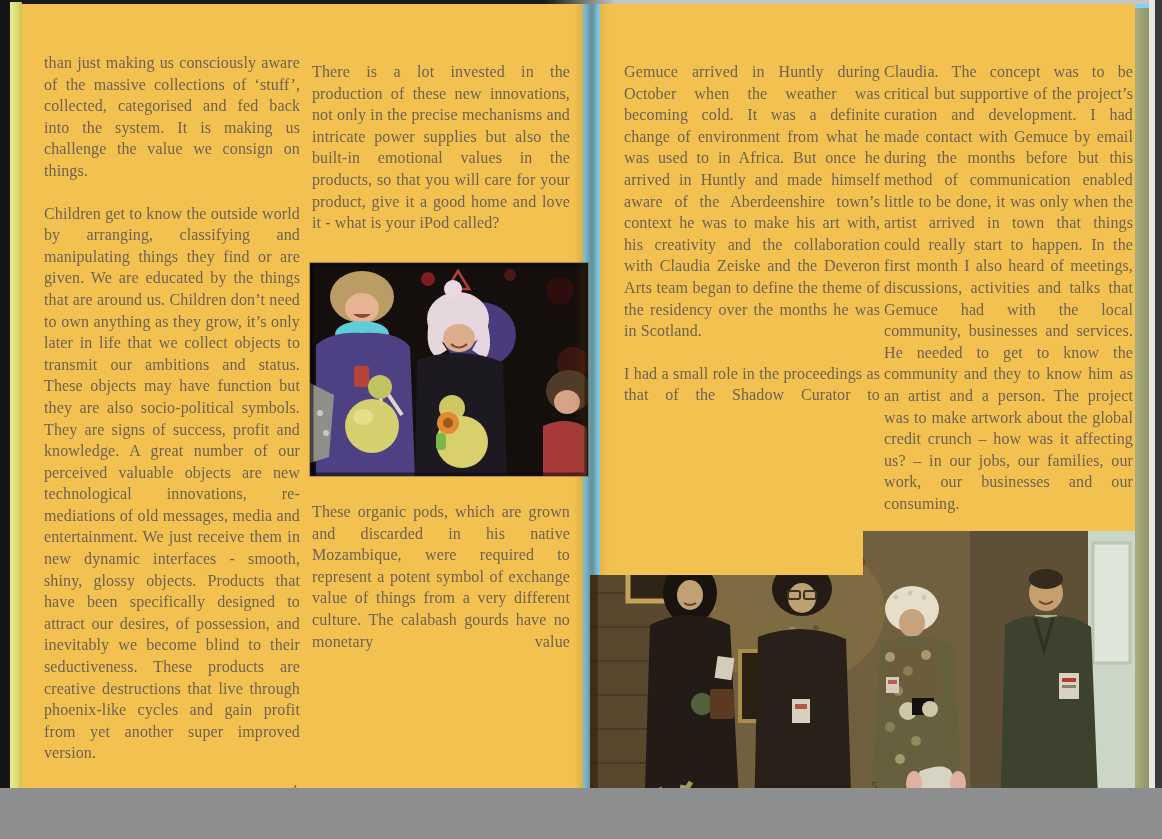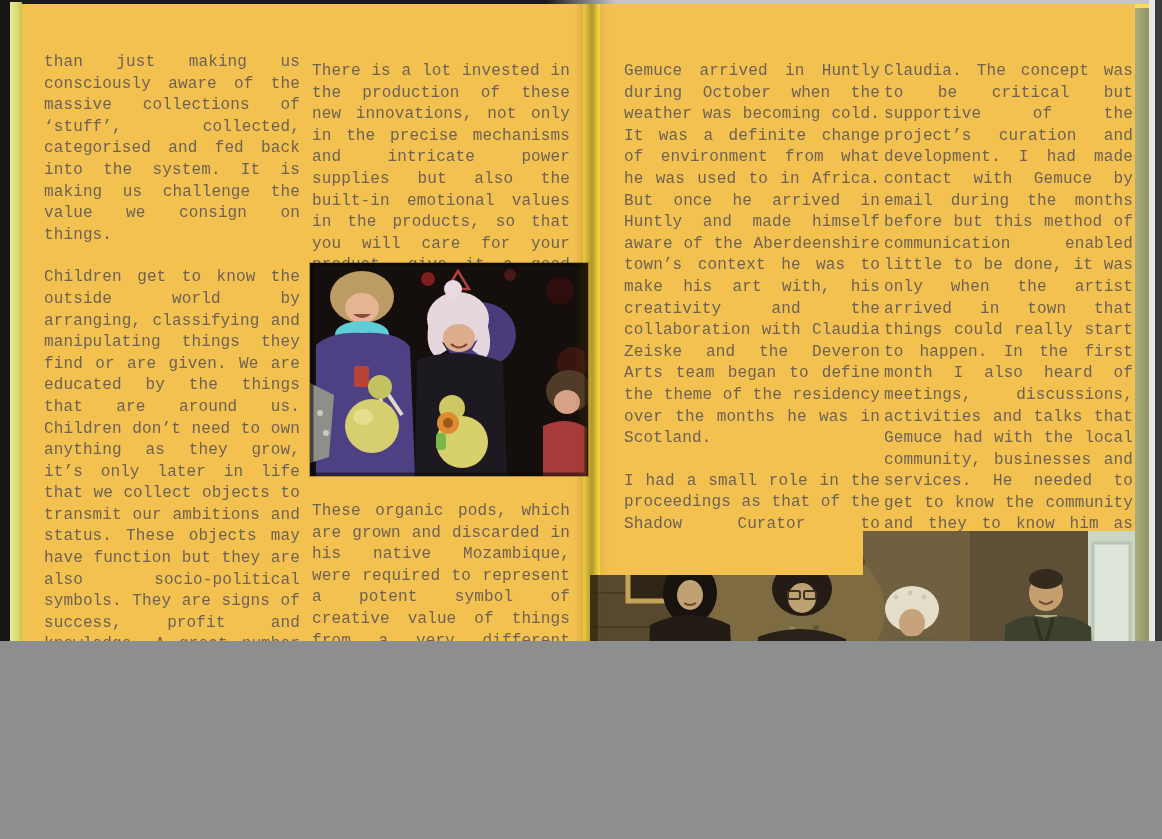--- a/index.html
+++ b/index.html
@@ -1,19 +1,19 @@
 <!DOCTYPE html>
 <html><head>
 <meta charset="utf-8">
 <style>
   html,body { margin:0; padding:0; background:#8d8e90; }
   #scan {
-    position:relative; width:1162px; height:641px; overflow:hidden;
-    background:#fde047;
-    font-family:Liberation Mono, monospace;
+    position:relative; width:1162px; height:788px; overflow:hidden;
+    background:#7dd3fc;
+    font-family:Liberation Serif, serif;
   }
   .strip { position:absolute; }
   #strip-top { left:0; top:0; width:1162px; height:4px;
     background:linear-gradient(90deg,#1a1a1a 0%,#1a1a1a 47%,#c6c6c4 53%,#c6c6c4 100%); }
   #edge-left-black { left:0; top:0; width:10px; height:839px; background:#151515; }
   #edge-left-pages { left:10px; top:2px; width:12px; height:828px;
     background:linear-gradient(90deg,#ecea9a 0%,#dedc72 55%,#c9c356 100%); }
   #edge-right-pages { left:1135px; top:8px; width:14px; height:820px;
     background:linear-gradient(90deg,#a9ad7e 0%,#8f9465 100%); }
   #edge-right-white { left:1149px; top:0; width:6px; height:839px; background:#e7e7e3; }
@@ -121,21 +121,21 @@
         <g>
           <ellipse cx="259" cy="128" rx="23" ry="21" fill="#503a28"></ellipse>
           <ellipse cx="257" cy="139" rx="13" ry="12" fill="#d7a286"></ellipse>
           <path d="M233 163 q25 -11 44 2 v48 h-44 z" fill="#a83a3a"></path>
         </g>
         <rect x="0" y="0" width="278" height="213" fill="none" stroke="#0a0807" stroke-width="7" opacity="0.55"></rect>
       </svg>
     </div>
 
     <div class="col" id="lp-col2-bottom">
-      <p class="cont">These organic pods, which are grown and discarded in his native Mozambique, were required to represent a potent symbol of creative value of things from a very different culture. The calabash gourds have no monetary value</p>
+      <p class="cont">These organic pods, which are grown and discarded in his native Mozambique, were required to represent a potent symbol of exchange value of things from a very different culture. The calabash gourds have no monetary value</p>
     </div>
 
     <span class="page-number" id="page-num-left">4</span>
   </div>
 
   <div class="page" id="right-page">
     <div class="col" id="rp-col1">
       <p>Gemuce arrived in Huntly during October when the weather was becoming cold. It was a definite change of environment from what he was used to in Africa. But once he arrived in Huntly and made himself aware of the Aberdeenshire town’s context he was to make his art with, his creativity and the collaboration with Claudia Zeiske and the Deveron Arts team began to define the theme of the residency over the months he was in Scotland.</p>
       <p class="cont">I had a small role in the proceedings as that of the Shadow Curator to</p>
     </div>

